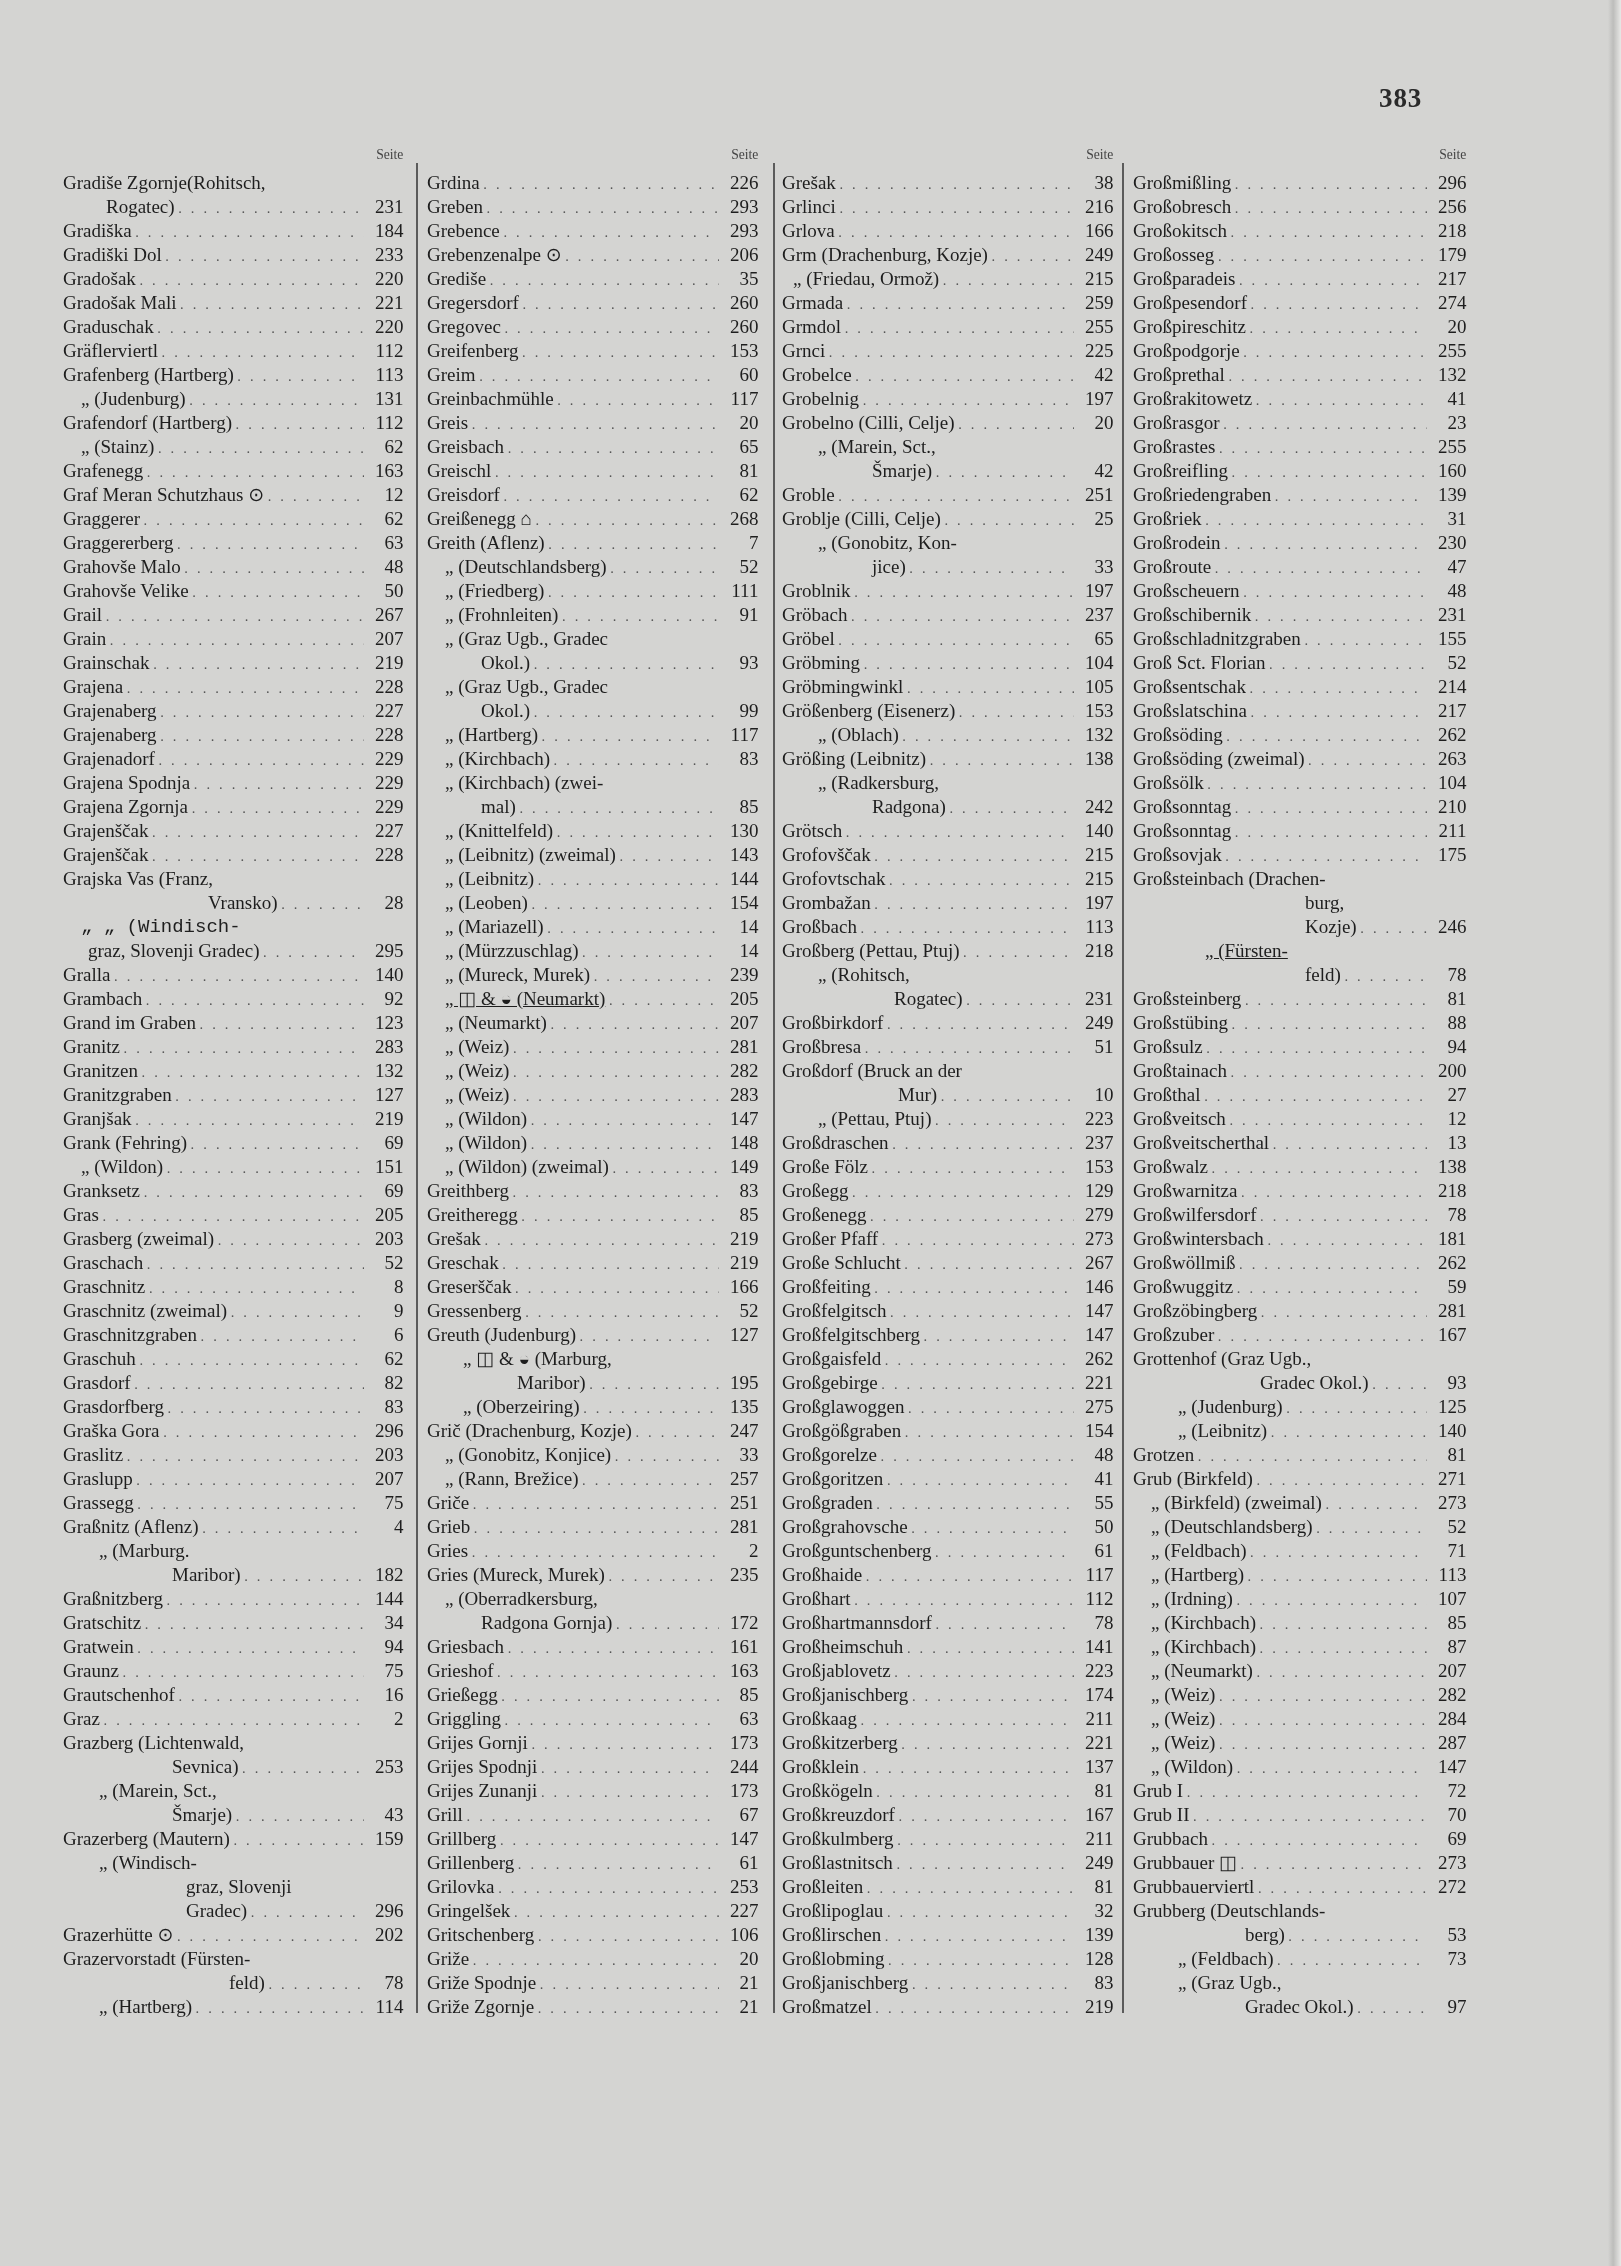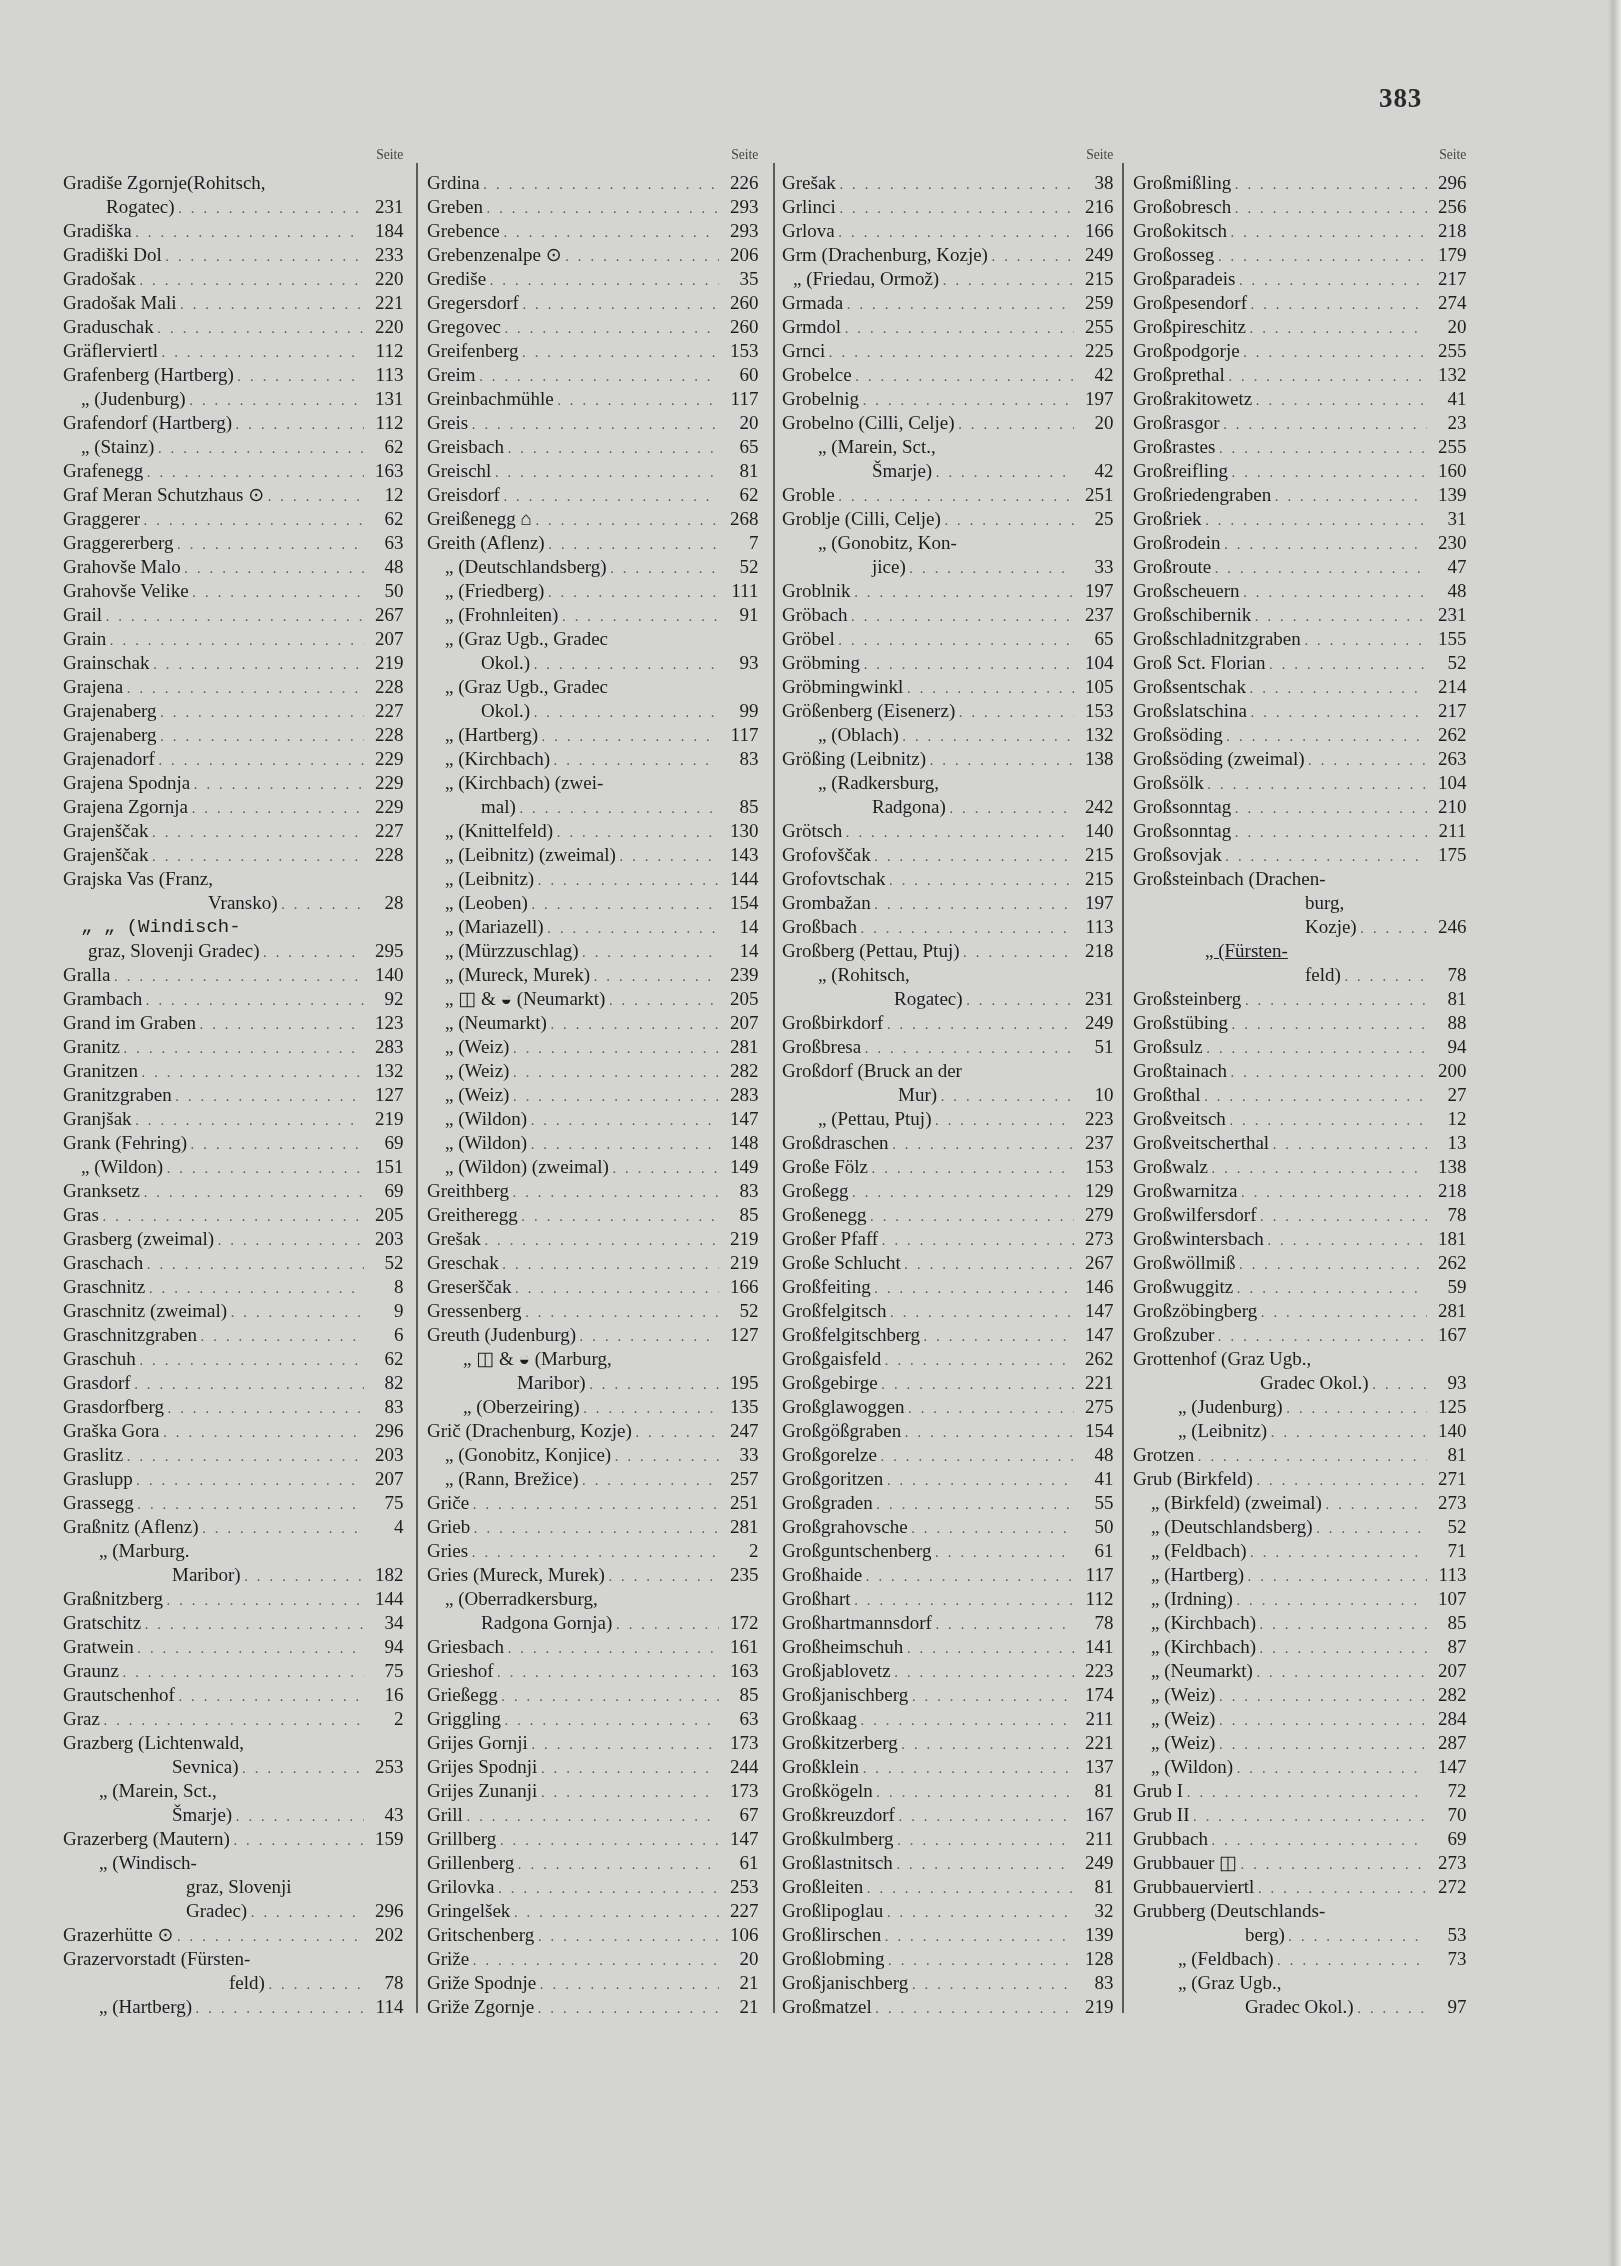--- a/index.html
+++ b/index.html
@@ -582,21 +582,21 @@
       <span class="name" style="padding-left: 18px;">„  (Mürzzuschlag)</span>
       <span class="dots"></span>
       <span class="page">14</span>
     </div>
     <div class="row">
       <span class="name" style="padding-left: 18px;">„  (Mureck, Murek)</span>
       <span class="dots"></span>
       <span class="page">239</span>
     </div>
     <div class="row">
-      <span class="name" style="padding-left: 18px;">„  ◫ &amp; ◒ (Neumarkt)</span>
+      <span class="name" style="padding-left: 18px; text-decoration: underline;">„  ◫ &amp; ◒ (Neumarkt)</span>
       <span class="dots"></span>
       <span class="page">205</span>
     </div>
     <div class="row">
       <span class="name" style="padding-left: 18px;">„  (Neumarkt)</span>
       <span class="dots"></span>
       <span class="page">207</span>
     </div>
     <div class="row">
       <span class="name" style="padding-left: 18px;">„  (Weiz)</span>

